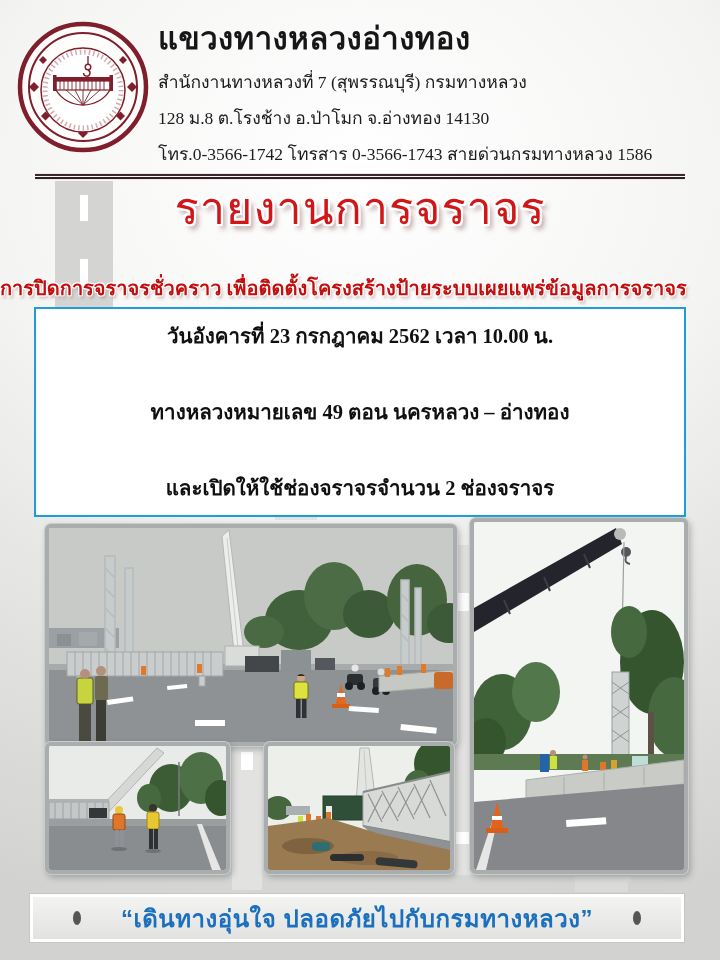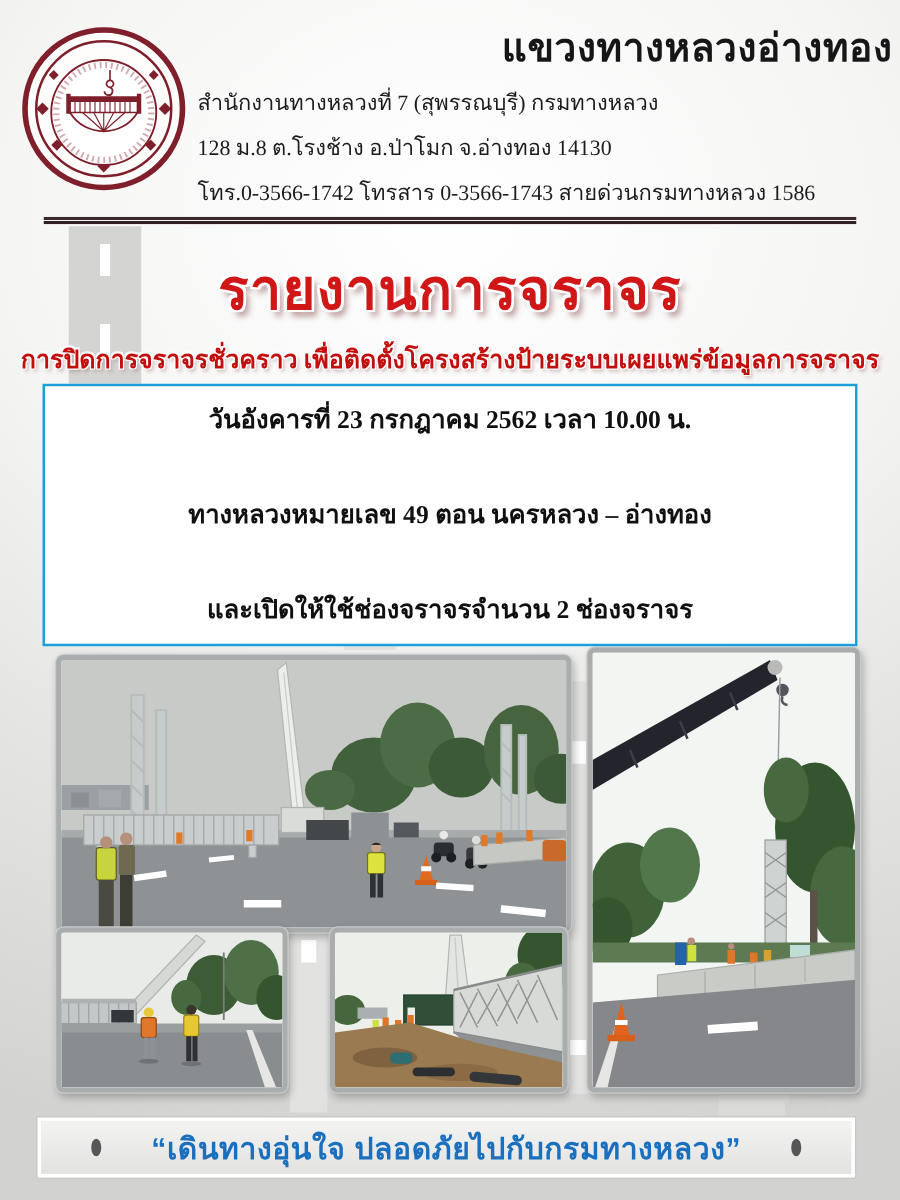--- a/index.html
+++ b/index.html
@@ -8,43 +8,43 @@
     font-family:"Liberation Serif","DejaVu Serif",serif;
     background:#d6d6d5;
   }
   .page{
     position:relative;width:720px;height:960px;
     background:radial-gradient(ellipse 130% 80% at 50% 18%, #ffffff 0%, #f5f5f4 38%, #e6e6e5 62%, #d2d2d1 100%);
   }
   
   .logo{position:absolute;left:16px;top:20px;width:134px;height:134px;}
   .header-text{position:absolute;left:158px;top:16px;width:556px;}
-  .org-name{font-size:31px;font-weight:bold;color:#161616;line-height:46px;letter-spacing:.5px;text-align:right;}
+  .org-name{font-size:31px;font-weight:bold;color:#161616;line-height:46px;letter-spacing:.5px;}
   .h-line{font-size:17.5px;color:#1c1c1c;line-height:36px;}
   .h-line.sp{margin-top:2px;}
   .header-rule{
     position:absolute;left:35px;top:173px;width:650px;height:7px;
     background:linear-gradient(180deg,#efe7e9 0 12%,#3a282c 12% 38%,#fbf8f9 38% 55%,#321f24 55% 85%,#efe7e9 85% 100%);
   }
   
   .road-vert{position:absolute;left:55px;top:181px;width:58px;height:324px;background:#d4d4d3;z-index:1;}
   .road-vert .dash{
     position:absolute;left:25px;top:0;width:8px;height:100%;
     background:repeating-linear-gradient(180deg,transparent 0 14px,#ffffff 14px 40px,transparent 40px 64px);
   }
   
   .main-title{
-    position:absolute;left:0;top:201px;width:720px;height:62px;line-height:62px;
-    text-align:center;font-size:45px;font-weight:700;color:#d01617;letter-spacing:1px;z-index:2;
+    position:absolute;left:0;top:178px;width:720px;height:62px;line-height:62px;
+    text-align:center;font-size:45px;font-weight:400;color:#d01617;letter-spacing:1px;z-index:2;
     font-family:"Liberation Sans","DejaVu Sans",sans-serif;
     text-shadow:-2px -2px 0 #fff,2px -2px 0 #fff,-2px 2px 0 #fff,2px 2px 0 #fff,0 -2px 0 #fff,0 2px 0 #fff,-2px 0 0 #fff,2px 0 0 #fff,4px 5px 5px rgba(110,40,40,.5);
   }
   .sub-title{
     position:absolute;left:0;top:271px;width:720px;height:34px;line-height:34px;
-    text-align:center;font-size:20px;font-weight:bold;color:#c30e0e;z-index:2;
+    text-align:left;font-size:20px;font-weight:bold;color:#c30e0e;z-index:2;
     text-shadow:1px 1px 0 #fff,-1px -1px 0 #fff,1px -1px 0 #fff,-1px 1px 0 #fff,2px 3px 3px rgba(120,60,60,.35);
   }
   
   .notice-box{
     position:absolute;left:34px;top:307px;width:648px;height:182px;z-index:3;
     background:#ffffff;border:2px solid #1e9ed9;
     display:flex;flex-direction:column;justify-content:space-between;
     padding:12px 0;
   }
   .notice-line{text-align:center;font-size:20.5px;font-weight:bold;color:#101010;line-height:30px;}

